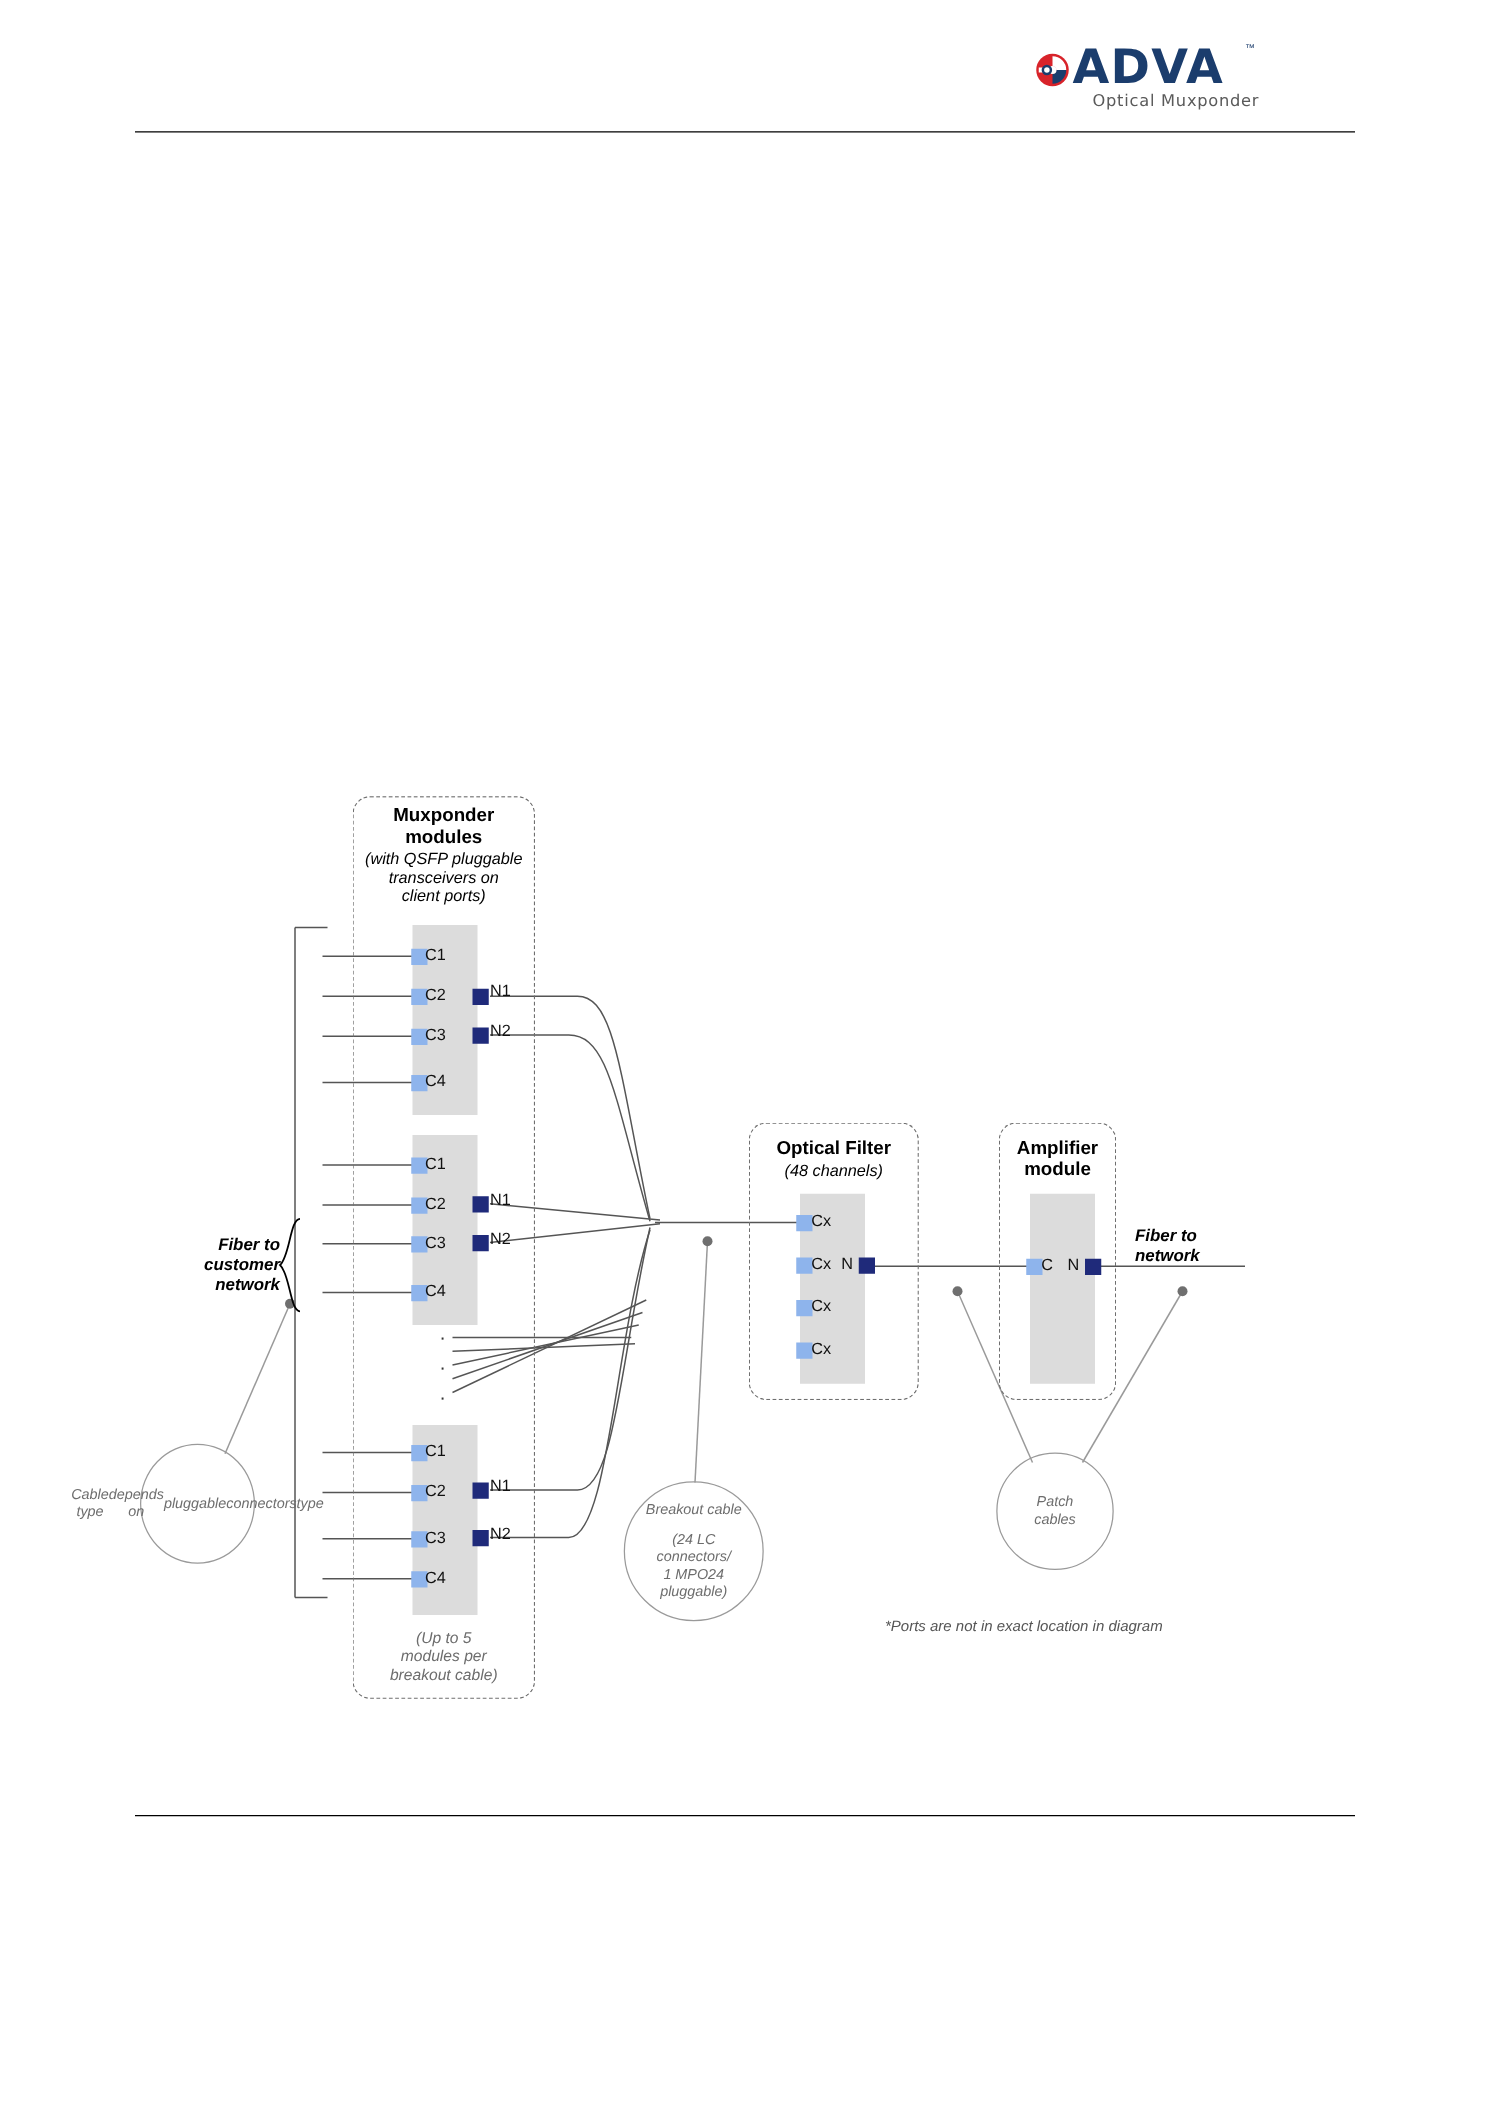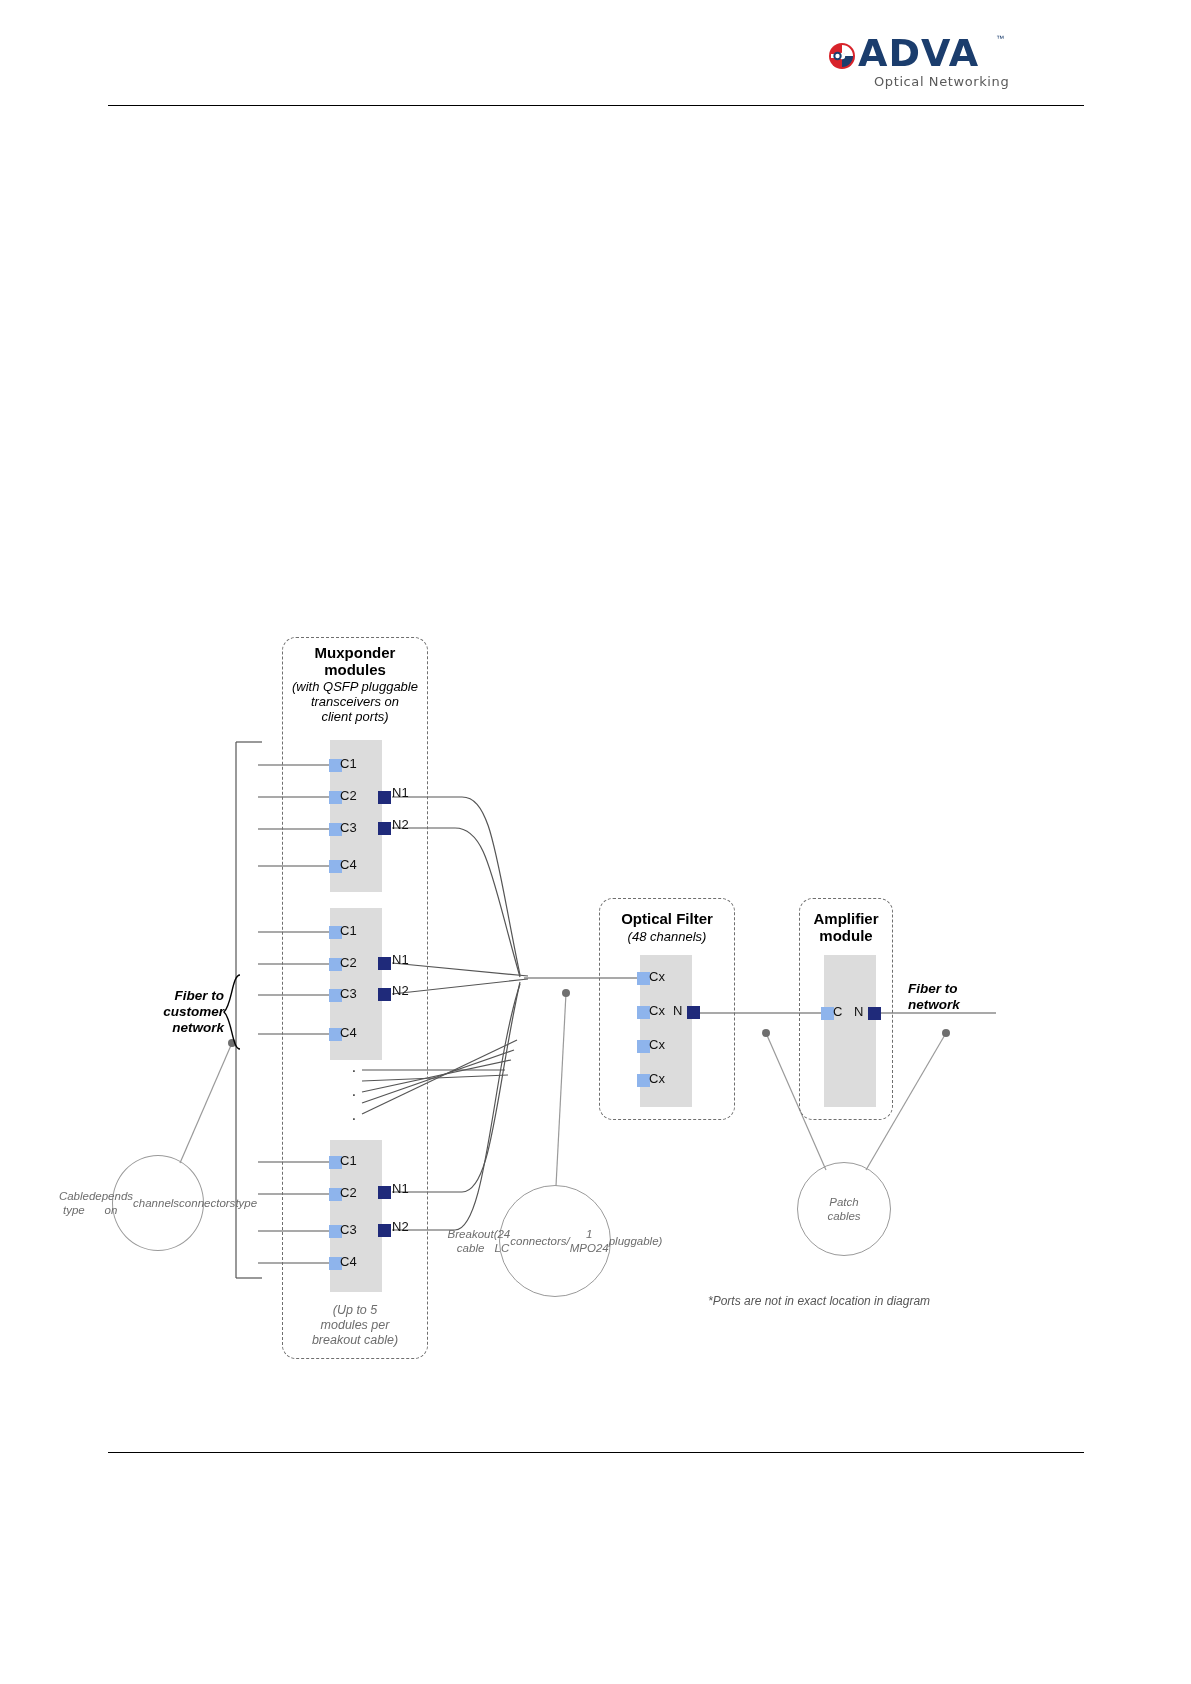--- a/index.html
+++ b/index.html
@@ -201,21 +201,21 @@
       <circle cx="14" cy="14" r="13" fill="#d8232a"></circle>
       <path d="M14 3 A11 11 0 0 1 25 14 L17 14 A3 3 0 0 0 14 11 Z" fill="#ffffff"></path>
       <path d="M25 14 A11 11 0 0 1 14 25 L14 17 A3 3 0 0 0 17 14 Z" fill="#1b3d6d"></path>
       <circle cx="14" cy="14" r="3.2" fill="#ffffff"></circle>
       <path d="M3 12 L11 12 L11 16 L3 16 Z" fill="#ffffff"></path>
       <circle cx="9.5" cy="14" r="4.2" fill="#1b3d6d"></circle>
       <circle cx="9.5" cy="14" r="2.2" fill="#ffffff"></circle>
     </svg>
     <div id="logo-word">ADVA</div>
     <div id="logo-tm">™</div>
-    <div id="logo-sub">Optical Networking</div>
+    <div id="logo-sub">Optical Muxponder</div>
   </div>
 
   <div class="rule" id="rule-top"></div>
   <div class="rule" id="rule-bot"></div>
 
   <div id="diagram">
 
     <svg style="position:absolute;left:0;top:0;width:1191px;height:1684px;">
       <g stroke="#555555" stroke-width="1.2" fill="none">
 
@@ -363,26 +363,26 @@
     <div class="edge-label" style="left:152px; top:988px; width:72px; text-align:right;">Fiber to</div>
     <div class="edge-label" style="left:138px; top:1004px; width:86px; text-align:right;">customer</div>
     <div class="edge-label" style="left:142px; top:1020px; width:82px; text-align:right;">network</div>
 
     <div class="edge-label" style="left:908px; top:981px;">Fiber to</div>
     <div class="edge-label" style="left:908px; top:997px;">network</div>
 
     <div class="bubble" style="left:112px; top:1155px; width:92px; height:96px; flex-direction:row;">
       <span>Cable type</span>
       <span>depends on</span>
-      <span>channels</span>
+      <span>pluggable</span>
       <span>connectors</span>
       <span>type</span>
     </div>
 
-    <div class="bubble" style="left:499px; top:1185px; width:112px; height:112px; flex-direction:row;">
+    <div class="bubble" style="left:499px; top:1185px; width:112px; height:112px; flex-direction:column;">
       <span>Breakout cable</span>
       <span style="height:10px;"></span>
       <span>(24 LC</span>
       <span>connectors/</span>
       <span>1 MPO24</span>
       <span>pluggable)</span>
     </div>
 
     <div class="bubble" style="left:797px; top:1162px; width:94px; height:94px; flex-direction:column;">
       <span>Patch</span>

